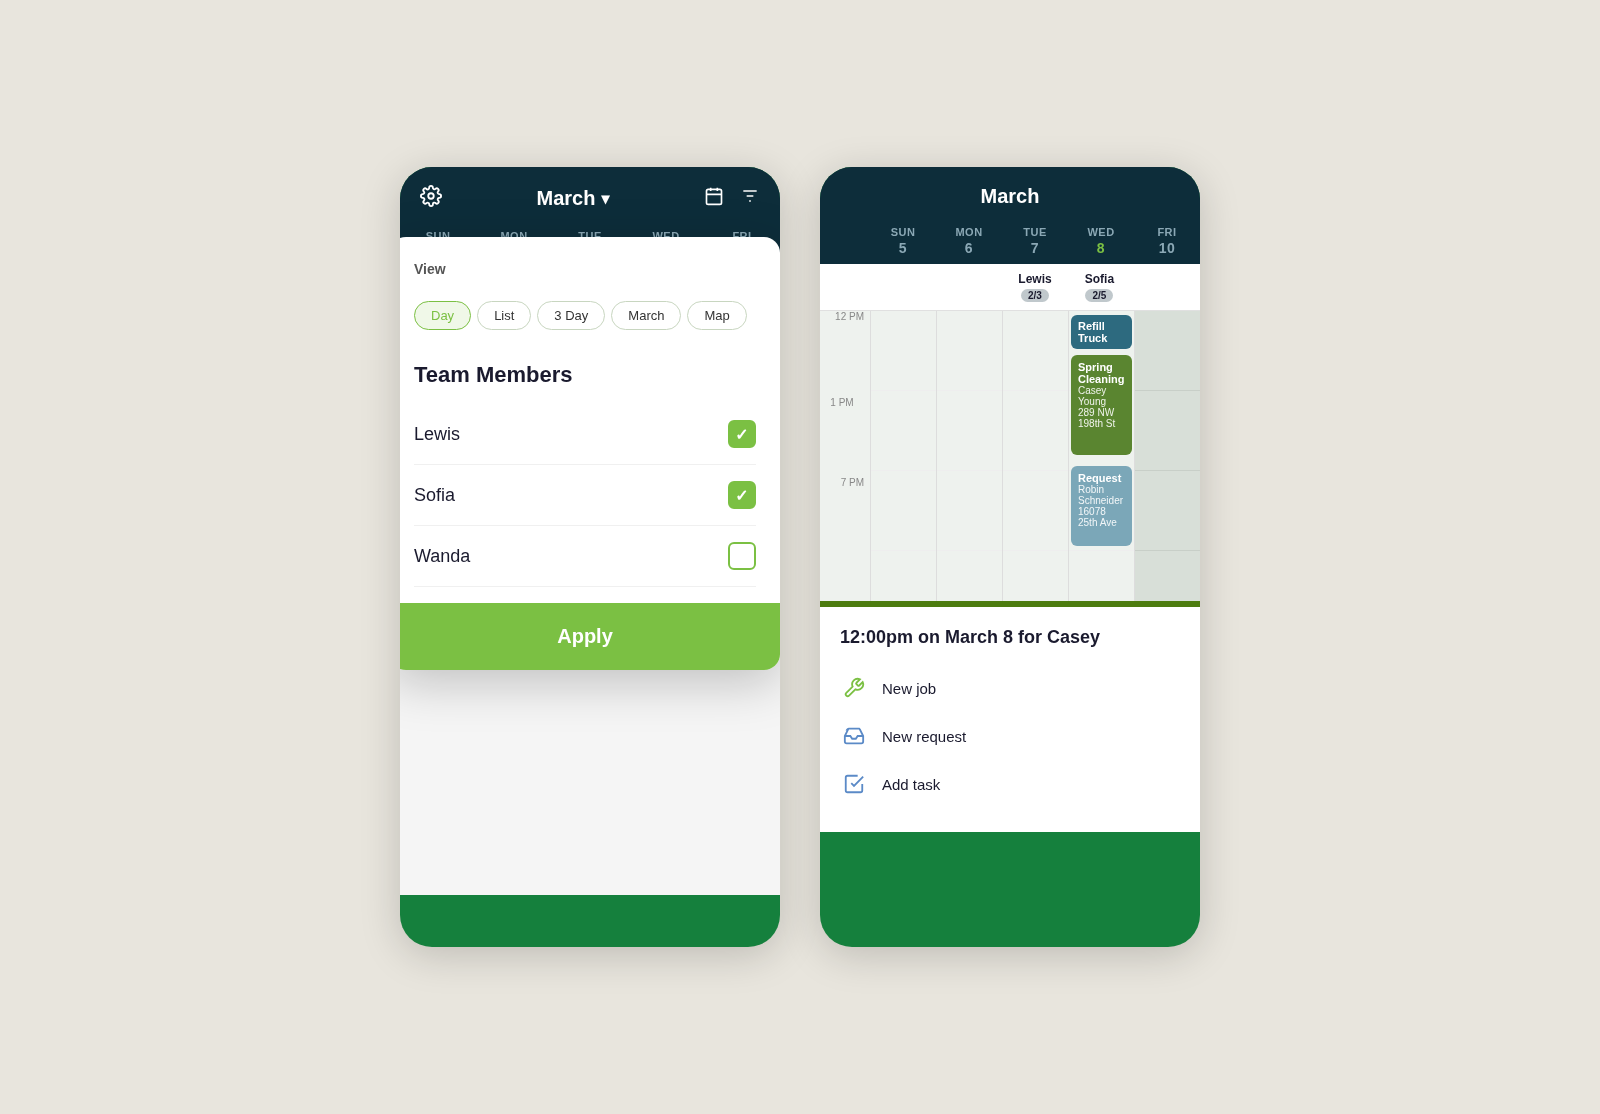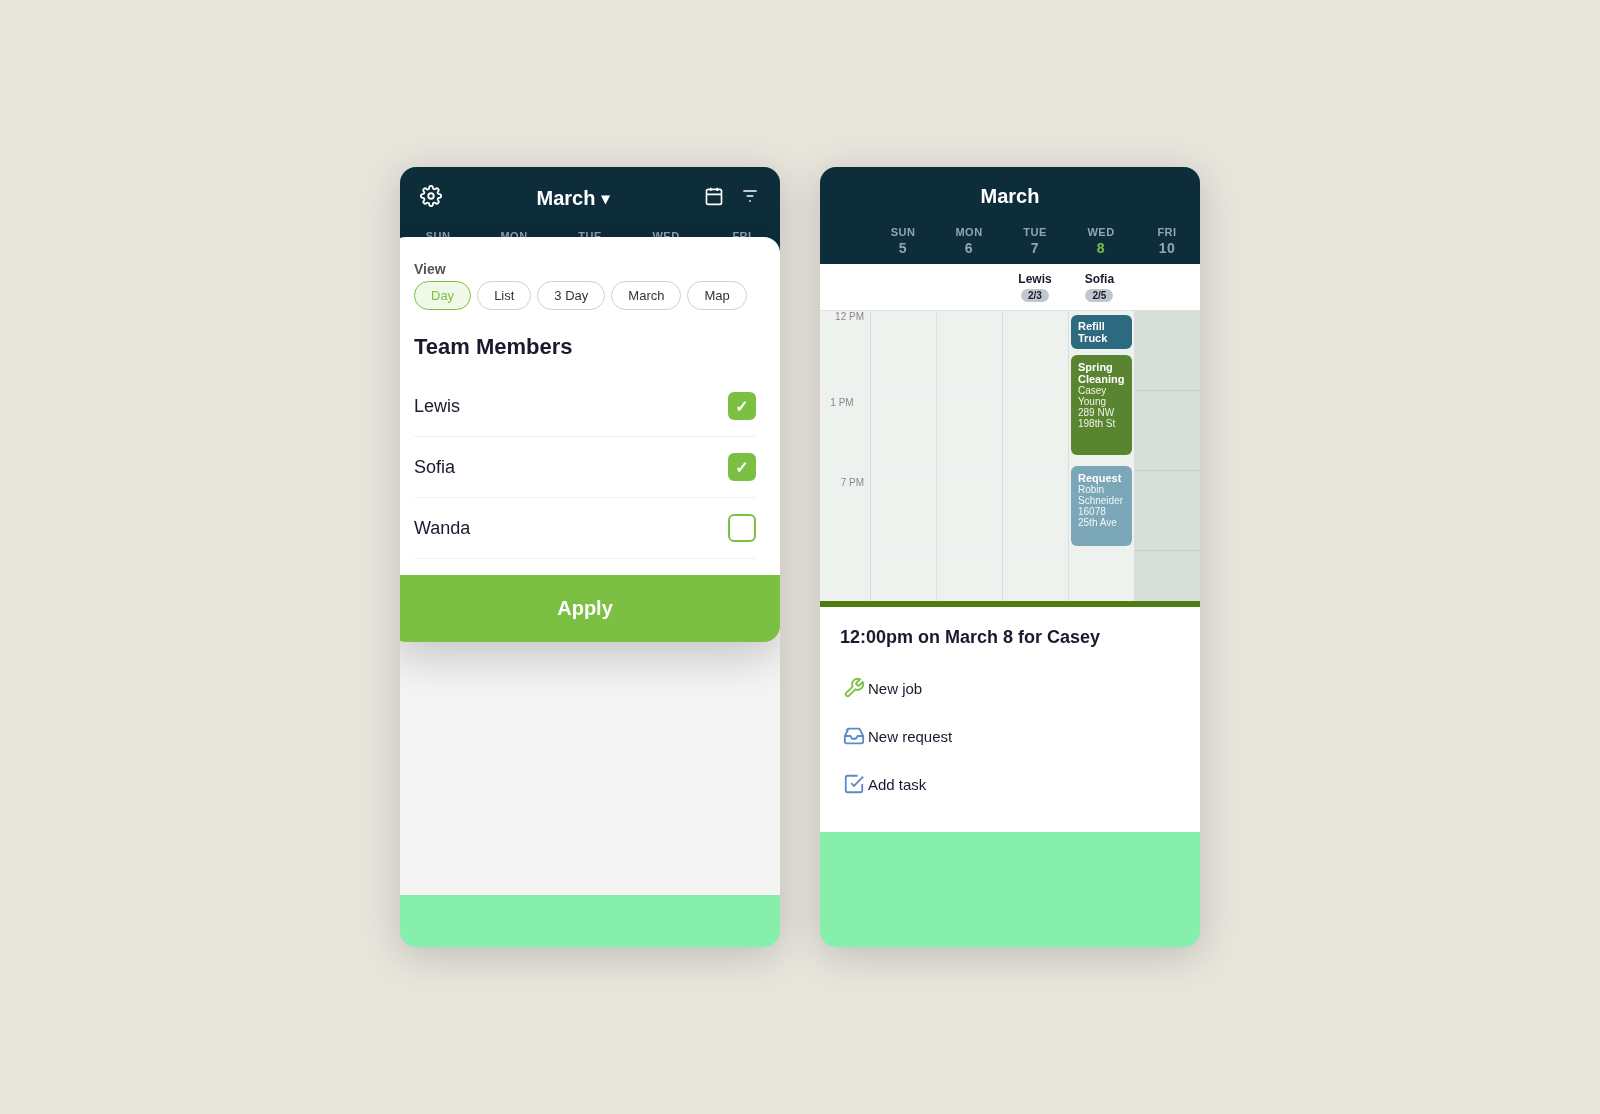--- a/index.html
+++ b/index.html
@@ -15,22 +15,22 @@
 
     .scene {
       display: flex;
       gap: 40px;
       align-items: flex-start;
       position: relative;
     }
 
     
     .phone {
-      background: #86efac;
-      border-radius: 16px;
+      background: #15803d;
+      border-radius: 32px;
       overflow: hidden;
       box-shadow: 0 8px 40px rgba(0,0,0,0.18);
       position: relative;
     }
 
     .phone-left {
       width: 380px;
       min-height: 780px;
     }
 
@@ -182,27 +182,27 @@
       border-radius: 16px;
       box-shadow: 0 12px 50px rgba(0,0,0,0.22);
       padding: 24px 24px 0;
       width: 390px;
     }
 
     .modal-section-title {
       font-size: 14px;
       font-weight: 600;
       color: #555;
-      margin-bottom: 4px;
+      margin-bottom: 24px;
     }
 
     .view-tabs {
       display: flex;
       gap: 6px;
-      margin-bottom: 24px;
+      margin-bottom: 32px;
     }
 
     .view-tab {
       border: 1.5px solid #c8d6c0;
       border-radius: 20px;
       padding: 6px 16px;
       font-size: 13px;
       font-weight: 500;
       color: #333;
       cursor: pointer;
@@ -284,20 +284,21 @@
     .action-title {
       font-size: 18px;
       font-weight: 800;
       color: #1a1a2e;
       margin-bottom: 16px;
     }
 
     .action-item {
       display: flex;
       align-items: center;
+      gap: 14px;
       padding: 10px 0;
       cursor: pointer;
     }
 
     .action-icon {
       width: 28px;
       height: 28px;
       display: flex;
       align-items: center;
       justify-content: center;

